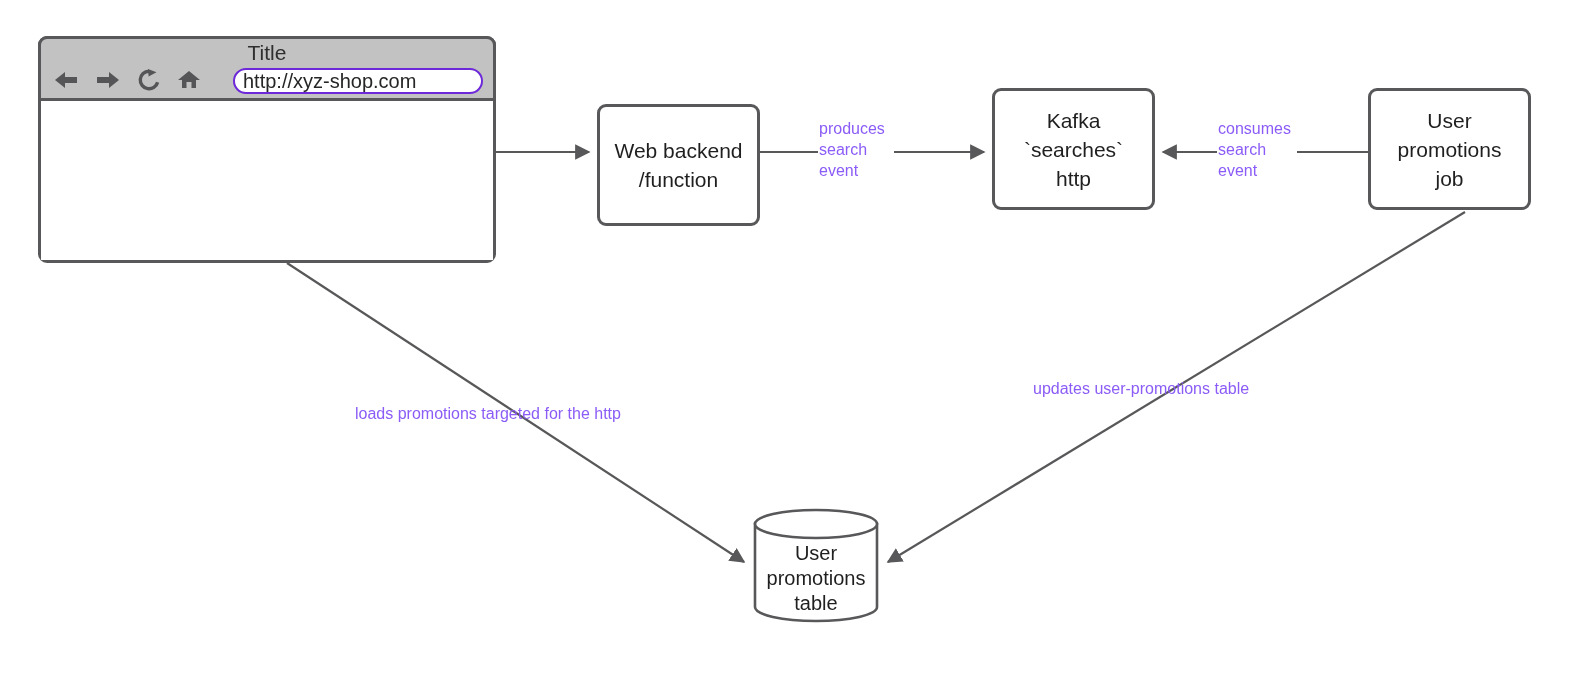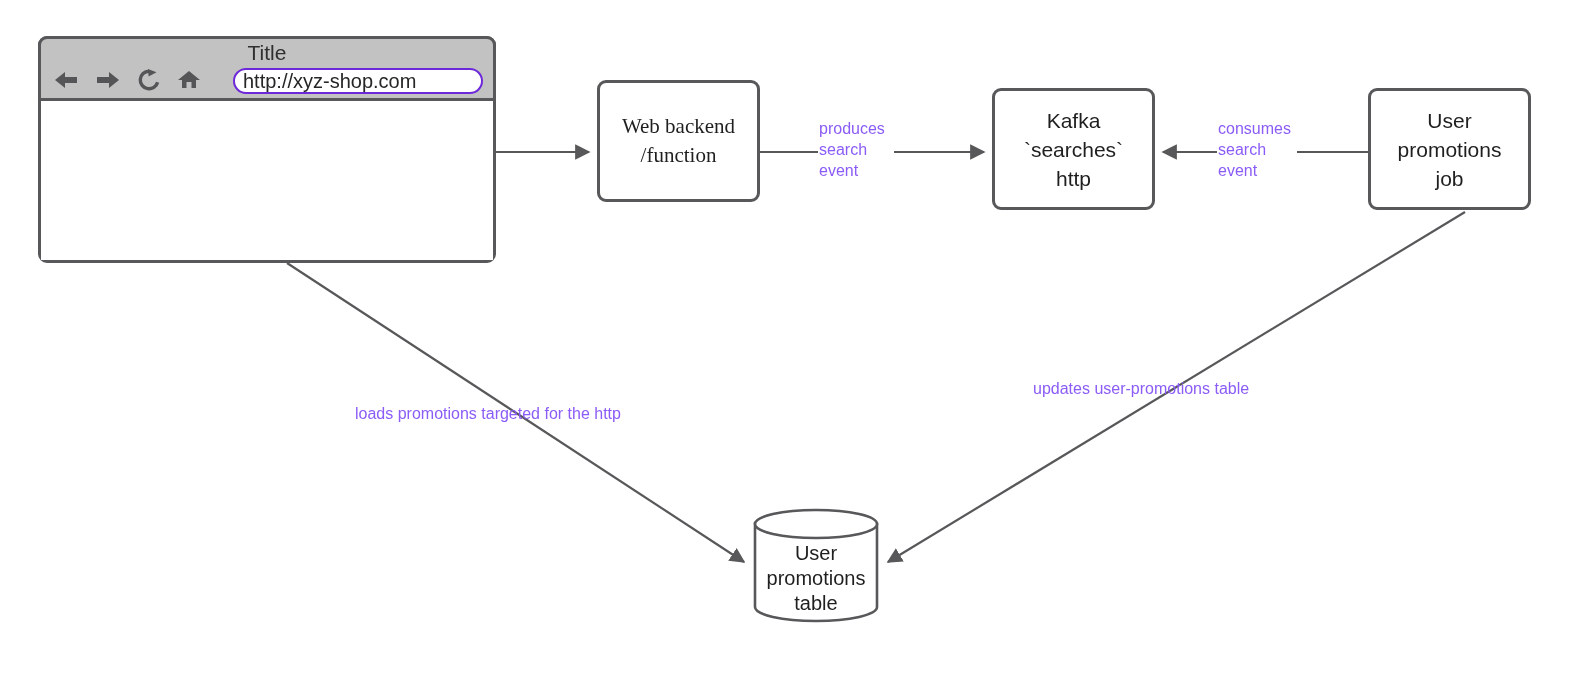--- a/index.html
+++ b/index.html
@@ -104,21 +104,21 @@
     border-radius: 9px;
     display: flex;
     align-items: center;
     justify-content: center;
     text-align: center;
     font-size: 21px;
     line-height: 29px;
     color: #1f1f1f;
     white-space: pre-line;
   }
-  #node-web-backend  { left: 597px;  top: 80px; width: 163px; height: 122px; font-family: Liberation Serif, serif; }
+  #node-web-backend  { left: 597px;  top: 104px; width: 163px; height: 122px; }
   #node-kafka-topic  { left: 992px;  top: 88px; width: 163px; height: 122px; }
   #node-promo-job    { left: 1368px; top: 88px; width: 163px; height: 122px; }
 
   
   .cylinder {
     position: absolute;
     left: 752px;
     top: 508px;
     width: 128px;
     height: 115px;

